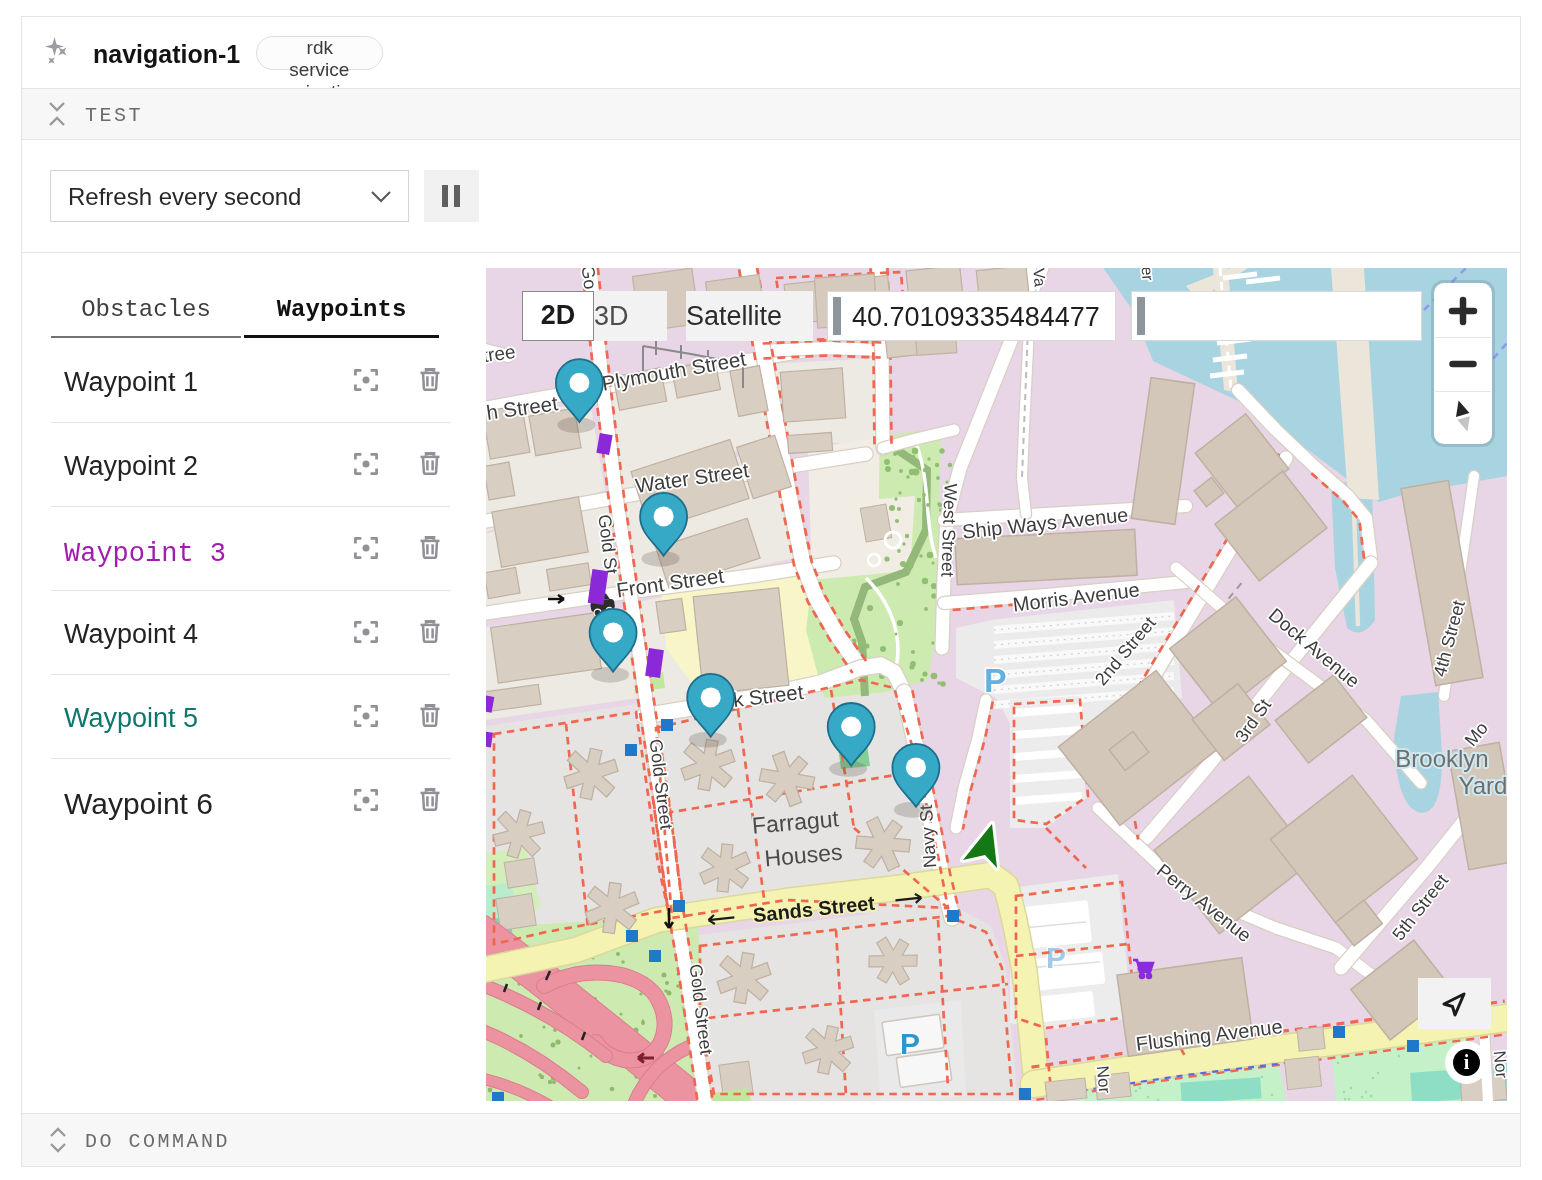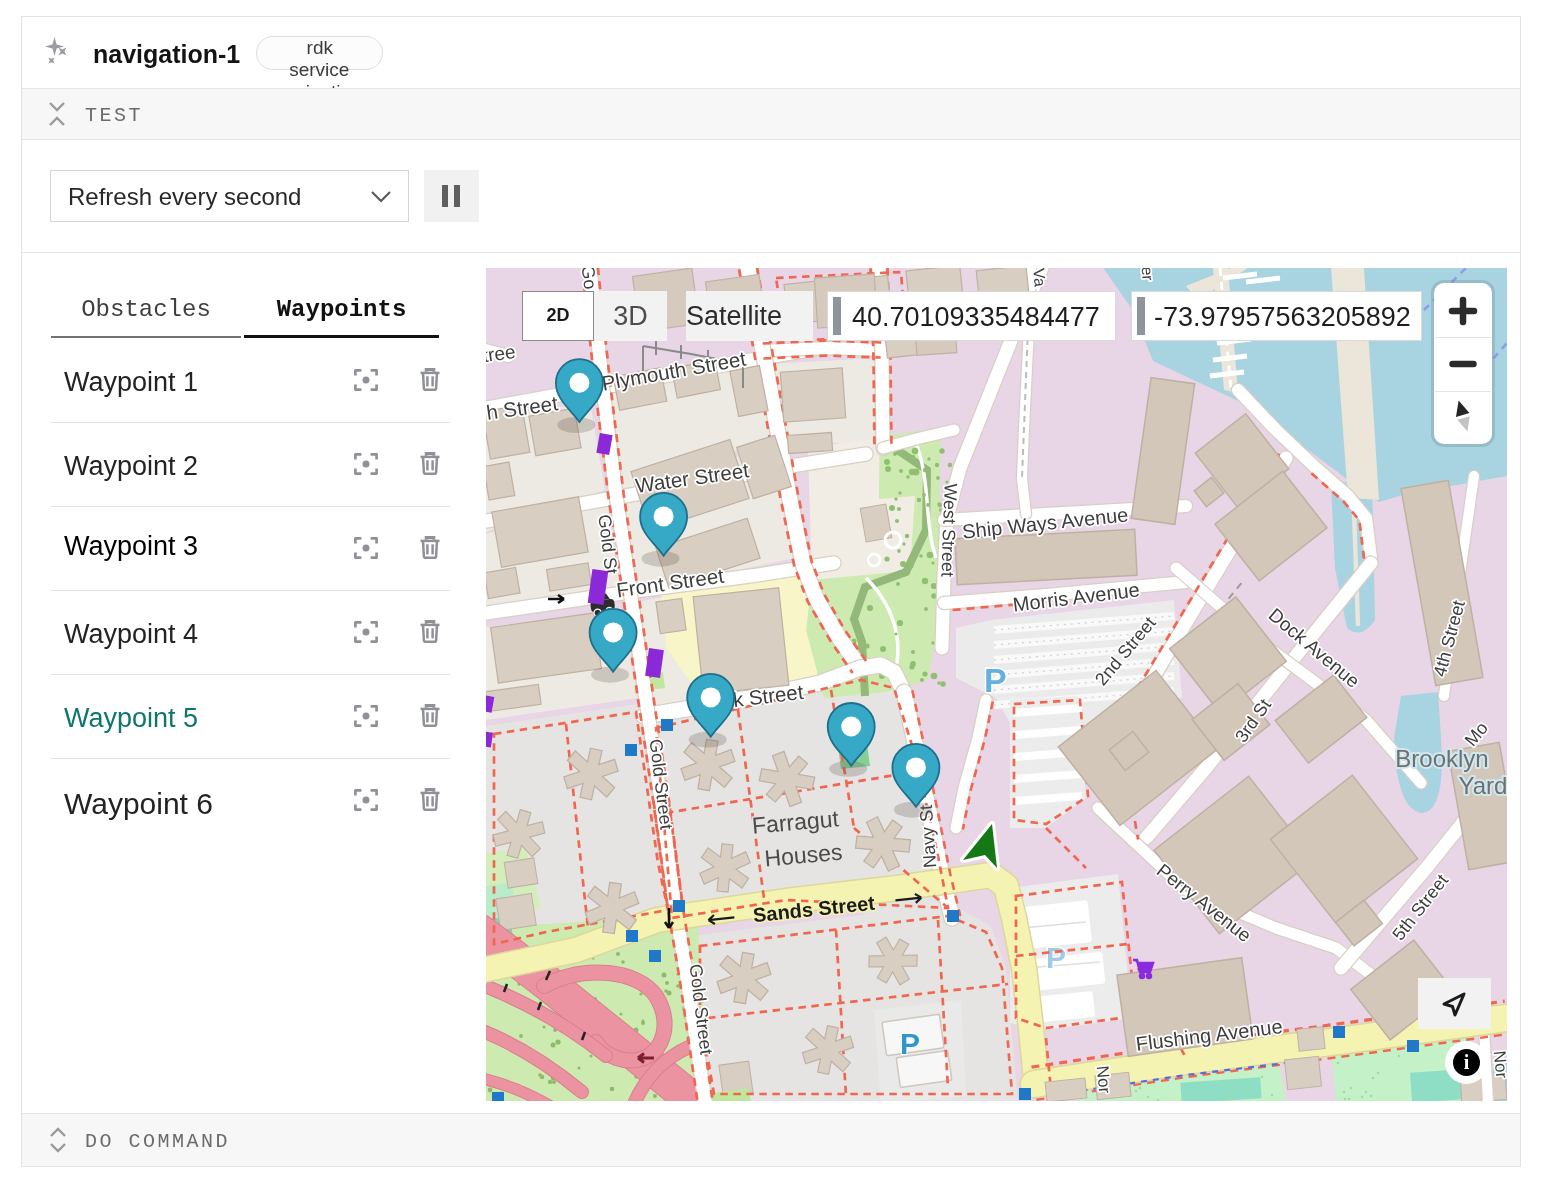--- a/index.html
+++ b/index.html
@@ -92,21 +92,21 @@
         <g stroke="#8f9196" stroke-width="2.5" fill="none">
           <path d="M0.5 4.9 L19.5 4.9"></path>
           <path d="M6.2 3.8 L6.2 1.6 L13.8 1.6 L13.8 3.8" stroke-width="3"></path>
           <path d="M3 4.9 L3.9 20.4 Q4 21.8 5.4 21.8 L14.6 21.8 Q16 21.8 16.1 20.4 L17 4.9"></path>
           <path d="M7.4 8.3 L7.4 18.4"></path>
           <path d="M12.6 8.3 L12.6 18.4"></path>
         </g>
       </svg>
     </div>
     <div class="abs" style="left:51px;top:507px;width:399px;height:84px;border-bottom:1px solid #e4e4e4;box-sizing:border-box;">
-      <div style="position:absolute;left:13px;top:24px;font-size:27px;color:#000000;">Waypoint 3</div>
+      <div style="position:absolute;left:13px;top:32px;font-size:27px;color:#a21caf;font-family:Liberation Mono, monospace;">Waypoint 3</div>
       <svg style="position:absolute;left:303px;top:30px" width="24" height="22" viewBox="0 0 24 22">
         <g stroke="#8f9196" stroke-width="2.7" fill="none" stroke-linejoin="round">
           <path d="M1.4 6.4 L1.4 1.4 L7.4 1.4"></path>
           <path d="M16.6 1.4 L22.6 1.4 L22.6 6.4"></path>
           <path d="M22.6 15.6 L22.6 20.6 L16.6 20.6"></path>
           <path d="M7.4 20.6 L1.4 20.6 L1.4 15.6"></path>
         </g>
         <circle cx="12" cy="11" r="3.5" fill="#8f9196"></circle>
       </svg>
       <svg style="position:absolute;left:369px;top:29px" width="20" height="23" viewBox="0 0 20 23">
@@ -742,29 +742,28 @@
         <circle cx="0" cy="-39.3" r="10" fill="#ffffff"></circle>
       </g>
 <ellipse cx="426.9" cy="541.7" rx="19" ry="8" fill="#5b5148" opacity="0.24"></ellipse>
 <g transform="translate(429.9,538.7)">
         <path d="M0,0 C-8,-12 -23.5,-22 -23.5,-39.3 C-23.5,-52.3 -13,-62.8 0,-62.8 C13,-62.8 23.5,-52.3 23.5,-39.3 C23.5,-22 8,-12 0,0 Z" fill="#36a9c7" stroke="#1d6f8c" stroke-width="1.8"></path>
         <circle cx="0" cy="-39.3" r="10" fill="#ffffff"></circle>
       </g>
     </svg>
 
 
-<div class="abs" style="left:36px;top:23px;width:72px;height:50px;background:#fff;border:1.5px solid #8a8a8a;box-sizing:border-box;text-align:center;line-height:47px;font-size:18px;font-weight:700;color:#1b1b1b;">2D</div>
-<div class="abs" style="left:108px;top:23px;width:73px;height:50px;background:#f2f2f2;text-align:center;line-height:50px;font-size:27px;color:#4c4c4c;">3D</div>
+<div class="abs" style="left:36px;top:23px;width:72px;height:50px;background:#fff;border:1.5px solid #8a8a8a;box-sizing:border-box;text-align:center;line-height:47px;font-size:27px;font-weight:700;color:#1b1b1b;">2D</div>
+<div class="abs" style="left:108px;top:23px;width:73px;height:50px;background:#f2f2f2;line-height:50px;font-size:27px;color:#4c4c4c;">3D</div>
 <div class="abs" style="left:200px;top:23px;width:127px;height:50px;background:#f2f2f2;text-align:left;line-height:50px;font-size:27px;color:#2b2b2b;">Satellite</div>
 <div class="abs" style="left:341px;top:23px;width:289px;height:50px;background:#fff;border:1px solid #d9d9d9;box-sizing:border-box;"></div>
 <div class="abs" style="left:347px;top:29px;width:8px;height:38px;background:#8e959c;"></div>
 <div class="abs" style="left:366px;top:34px;font-size:27px;color:#1e1e1e;">40.70109335484477</div>
 <div class="abs" style="left:645px;top:23px;width:291px;height:50px;background:#fff;border:1px solid #d9d9d9;box-sizing:border-box;"></div>
 <div class="abs" style="left:651px;top:29px;width:8px;height:38px;background:#8e959c;"></div>
-<div class="abs" style="left:668px;top:34px;font-size:27px;color:#1e1e1e;">-73.97957563205892</div>
 <div class="abs" style="left:948px;top:15px;width:58px;height:161px;background:#fff;border-radius:10px;box-shadow:0 0 0 3px rgba(90,120,130,0.25);"></div>
 <div class="abs" style="left:949px;top:69px;width:56px;height:1px;background:#e4e4e4;"></div>
 <div class="abs" style="left:949px;top:123px;width:56px;height:1px;background:#e4e4e4;"></div>
 <svg class="abs" style="left:962px;top:28px" width="30" height="30" viewBox="0 0 30 30">
       <path d="M15 4 L15 26 M4 15 L26 15" stroke="#2b2b2b" stroke-width="6.5" stroke-linecap="round"></path>
     </svg>
 <svg class="abs" style="left:962px;top:81px" width="30" height="30" viewBox="0 0 30 30">
       <path d="M4.5 15 L25.5 15" stroke="#2b2b2b" stroke-width="6.5" stroke-linecap="round"></path>
     </svg>
 <svg class="abs" style="left:961px;top:130px" width="32" height="36" viewBox="0 0 32 36">

